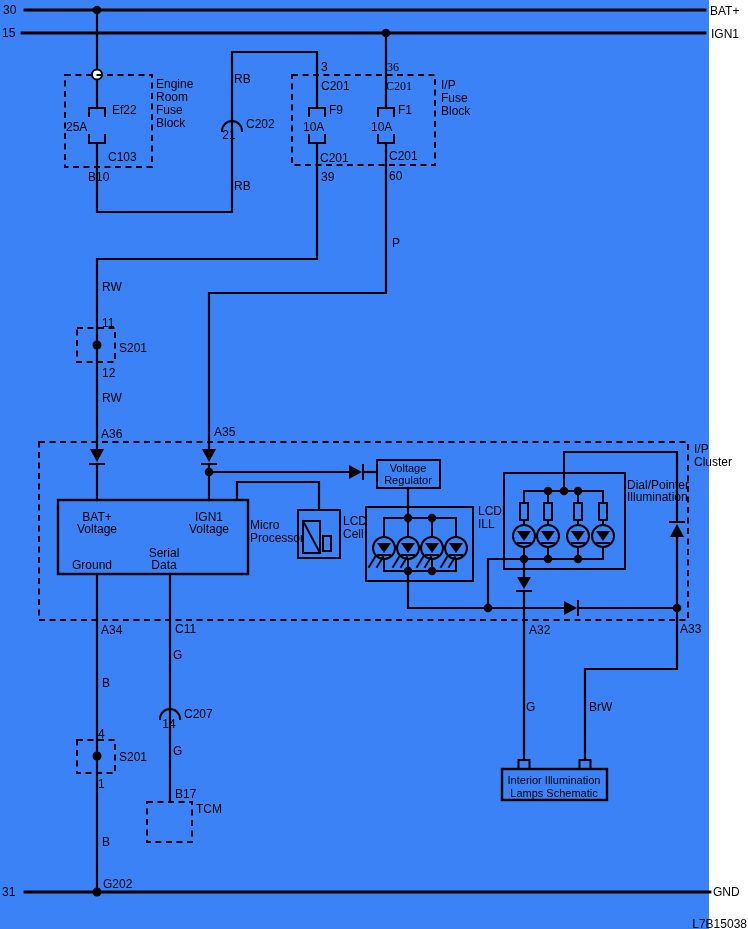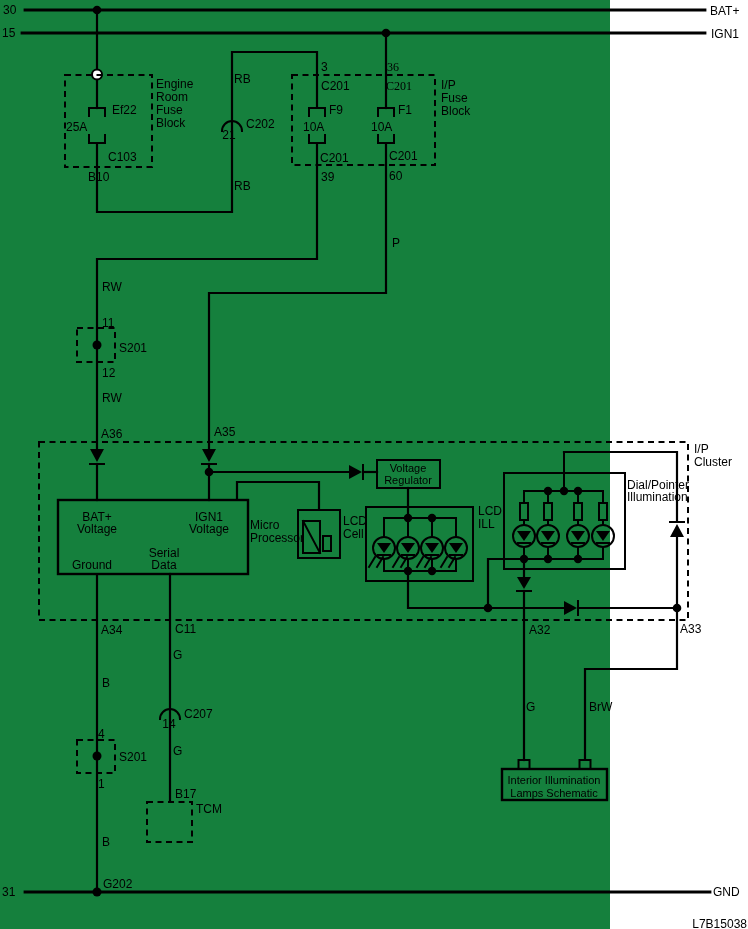--- a/index.html
+++ b/index.html
@@ -1,16 +1,16 @@
 <!DOCTYPE html>
 <html><head>
 <meta charset="utf-8">
 <style>
   html,body{margin:0;padding:0;background:#ffffff;}
-  .page{width:610px;height:929px;background:#15803d;position:relative;font-family:"Liberation Sans",sans-serif;}
+  .page{width:709px;height:929px;background:#3b82f6;position:relative;font-family:"Liberation Sans",sans-serif;}
   svg{display:block;}
   .w{stroke:#000;stroke-width:2.2;fill:none;stroke-linecap:square;}
   .rail{stroke-width:2.8;}
   .thin{stroke-width:2;}
   .bx{stroke:#000;stroke-width:2.4;fill:none;}
   .bx2{stroke:#000;stroke-width:2;fill:none;}
   .dash{stroke:#000;stroke-width:2;fill:none;stroke-dasharray:6 4.5;}
   .dot{fill:#000;stroke:none;}
   .di{fill:#000;stroke:none;}
   .ring{fill:#fff;stroke:#000;stroke-width:2;}

